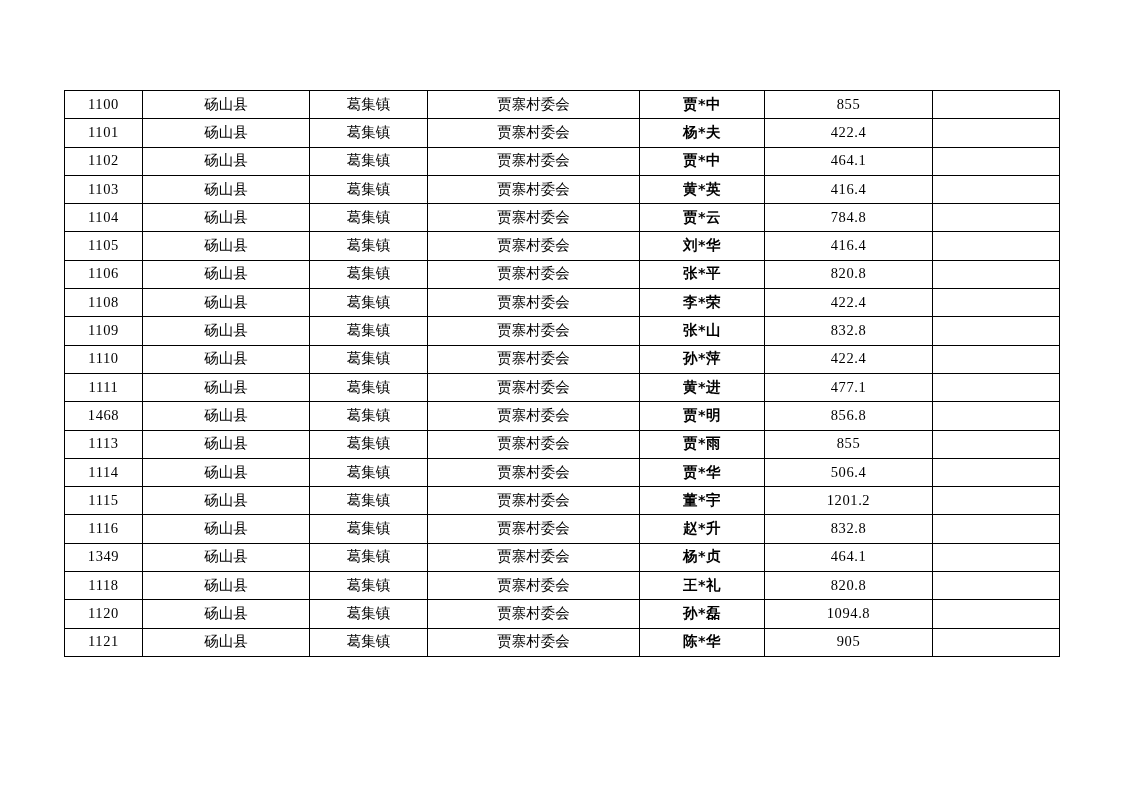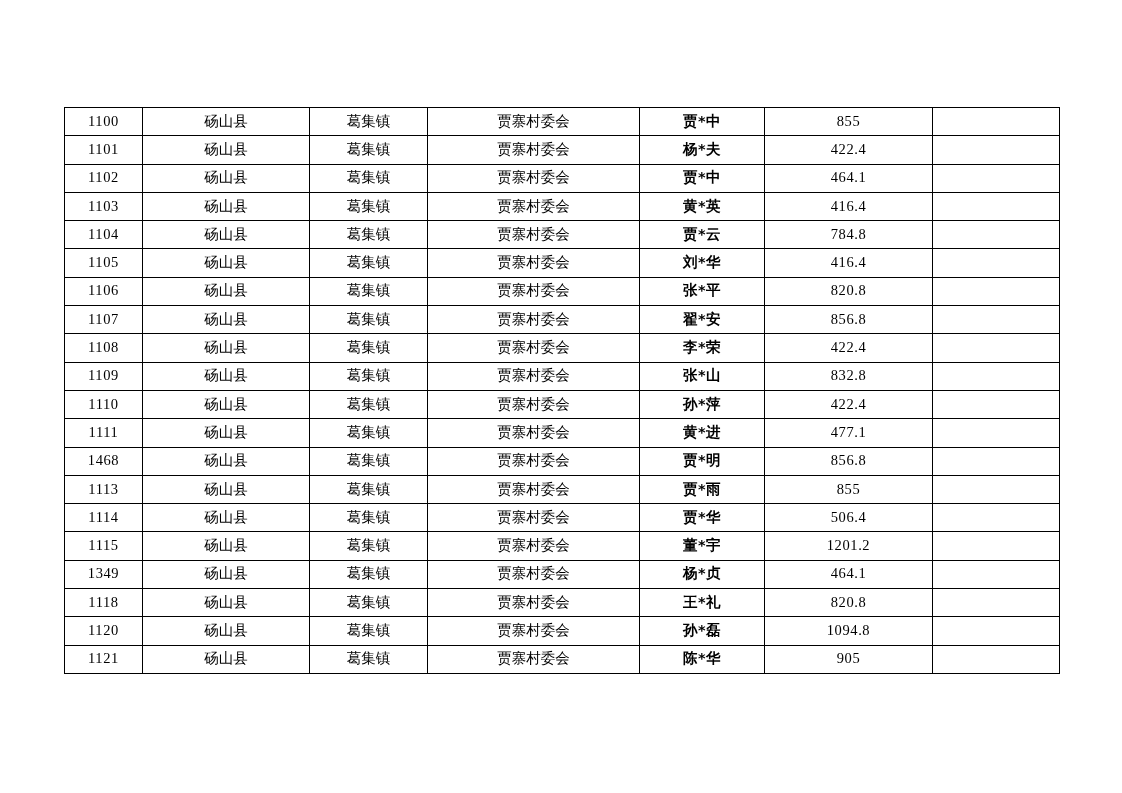--- a/index.html
+++ b/index.html
@@ -16,21 +16,21 @@
   }
   .page {
     position: relative;
     width: 1122px;
     height: 793px;
     box-sizing: border-box;
   }
   .table-wrap {
     position: absolute;
     left: 64px;
-    top: 107px;
+    top: 90px;
     width: 995px;
   }
   table.doc-table {
     border-collapse: collapse;
     width: 995px;
     table-layout: fixed;
   }
   table.doc-table td {
     border: 1px solid #000000;
     height: 27.3px;
@@ -138,29 +138,20 @@
           <tr>
             <td class="num-cell">1106</td>
             <td class="cn-cell">砀山县</td>
             <td class="cn-cell">葛集镇</td>
             <td class="cn-cell">贾寨村委会</td>
             <td class="name-cell">张*平</td>
             <td class="num-cell">820.8</td>
             <td class="blank-cell"></td>
           </tr>
           <tr>
-            <td class="num-cell">1107</td>
-            <td class="cn-cell">砀山县</td>
-            <td class="cn-cell">葛集镇</td>
-            <td class="cn-cell">贾寨村委会</td>
-            <td class="name-cell">翟*安</td>
-            <td class="num-cell">856.8</td>
-            <td class="blank-cell"></td>
-          </tr>
-          <tr>
             <td class="num-cell">1108</td>
             <td class="cn-cell">砀山县</td>
             <td class="cn-cell">葛集镇</td>
             <td class="cn-cell">贾寨村委会</td>
             <td class="name-cell">李*荣</td>
             <td class="num-cell">422.4</td>
             <td class="blank-cell"></td>
           </tr>
           <tr>
             <td class="num-cell">1109</td>
@@ -216,20 +207,29 @@
             <td class="num-cell">506.4</td>
             <td class="blank-cell"></td>
           </tr>
           <tr>
             <td class="num-cell">1115</td>
             <td class="cn-cell">砀山县</td>
             <td class="cn-cell">葛集镇</td>
             <td class="cn-cell">贾寨村委会</td>
             <td class="name-cell">董*宇</td>
             <td class="num-cell">1201.2</td>
+            <td class="blank-cell"></td>
+          </tr>
+          <tr>
+            <td class="num-cell">1116</td>
+            <td class="cn-cell">砀山县</td>
+            <td class="cn-cell">葛集镇</td>
+            <td class="cn-cell">贾寨村委会</td>
+            <td class="name-cell">赵*升</td>
+            <td class="num-cell">832.8</td>
             <td class="blank-cell"></td>
           </tr>
           <tr>
             <td class="num-cell">1349</td>
             <td class="cn-cell">砀山县</td>
             <td class="cn-cell">葛集镇</td>
             <td class="cn-cell">贾寨村委会</td>
             <td class="name-cell">杨*贞</td>
             <td class="num-cell">464.1</td>
             <td class="blank-cell"></td>

